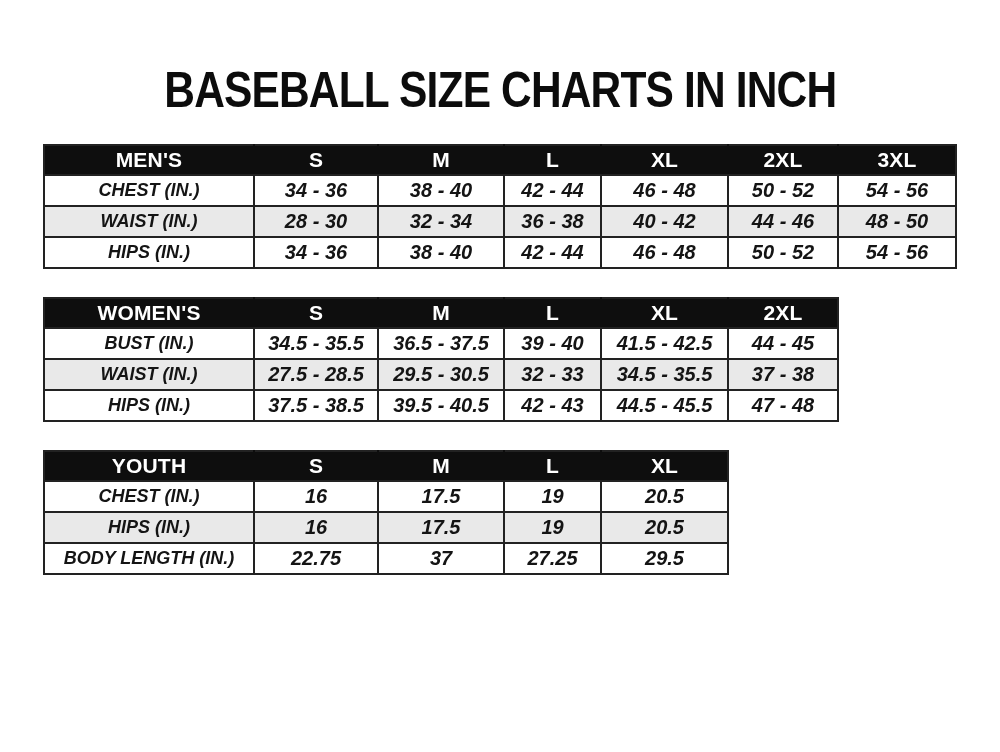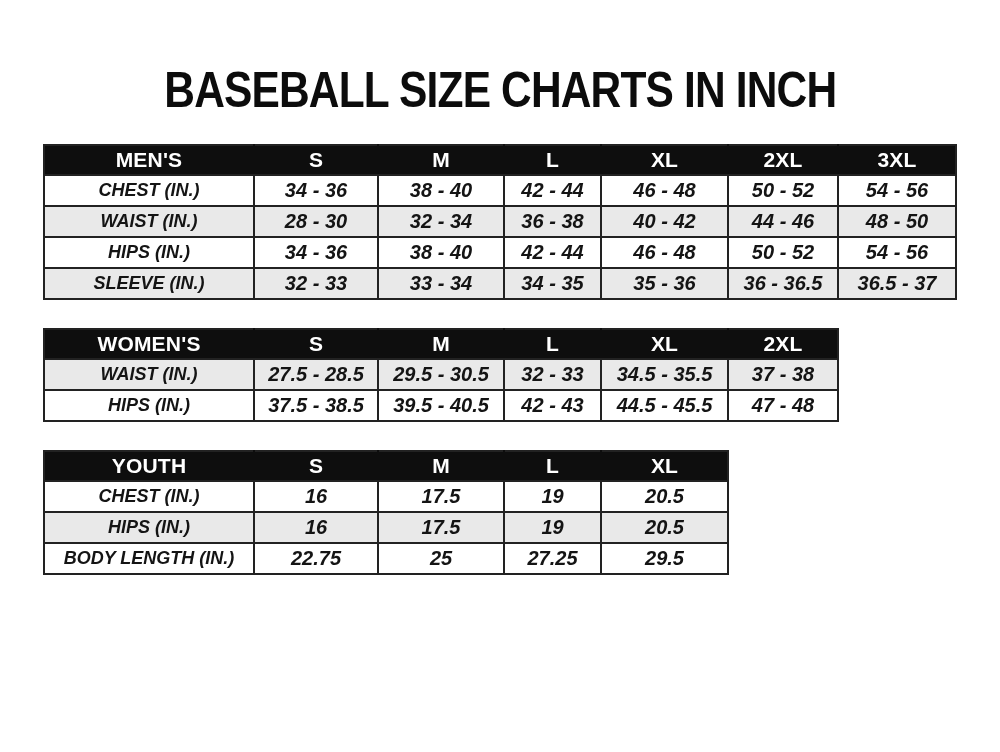--- a/index.html
+++ b/index.html
@@ -116,29 +116,20 @@
           </tr>
           <tr>
             <th class="rowlabel">HIPS (IN.)</th>
             <td>34 - 36</td>
             <td>38 - 40</td>
             <td>42 - 44</td>
             <td>46 - 48</td>
             <td>50 - 52</td>
             <td>54 - 56</td>
           </tr>
-          <tr class="alt">
-            <th class="rowlabel">SLEEVE (IN.)</th>
-            <td>32 - 33</td>
-            <td>33 - 34</td>
-            <td>34 - 35</td>
-            <td>35 - 36</td>
-            <td>36 - 36.5</td>
-            <td>36.5 - 37</td>
-          </tr>
         </tbody>
       </table>
     <table class="sizes-table">
         <colgroup>
           <col class="c0">
           <col class="c1">
           <col class="c2">
           <col class="c3">
           <col class="c4">
           <col class="c5">
@@ -147,20 +138,28 @@
           <tr>
             <th>WOMEN'S</th>
             <th>S</th>
             <th>M</th>
             <th>L</th>
             <th>XL</th>
             <th>2XL</th>
           </tr>
         </thead>
         <tbody>
+          <tr>
+            <th class="rowlabel">BUST (IN.)</th>
+            <td>34.5 - 35.5</td>
+            <td>36.5 - 37.5</td>
+            <td>39 - 40</td>
+            <td>41.5 - 42.5</td>
+            <td>44 - 45</td>
+          </tr>
           <tr class="alt">
             <th class="rowlabel">WAIST (IN.)</th>
             <td>27.5 - 28.5</td>
             <td>29.5 - 30.5</td>
             <td>32 - 33</td>
             <td>34.5 - 35.5</td>
             <td>37 - 38</td>
           </tr>
           <tr>
             <th class="rowlabel">HIPS (IN.)</th>
@@ -200,20 +199,20 @@
           <tr class="alt">
             <th class="rowlabel">HIPS (IN.)</th>
             <td>16</td>
             <td>17.5</td>
             <td>19</td>
             <td>20.5</td>
           </tr>
           <tr>
             <th class="rowlabel">BODY LENGTH (IN.)</th>
             <td>22.75</td>
-            <td>25</td>
+            <td>37</td>
             <td>27.25</td>
             <td>29.5</td>
           </tr>
         </tbody>
       </table>
   </div>
 </div>
 
 </body></html>

